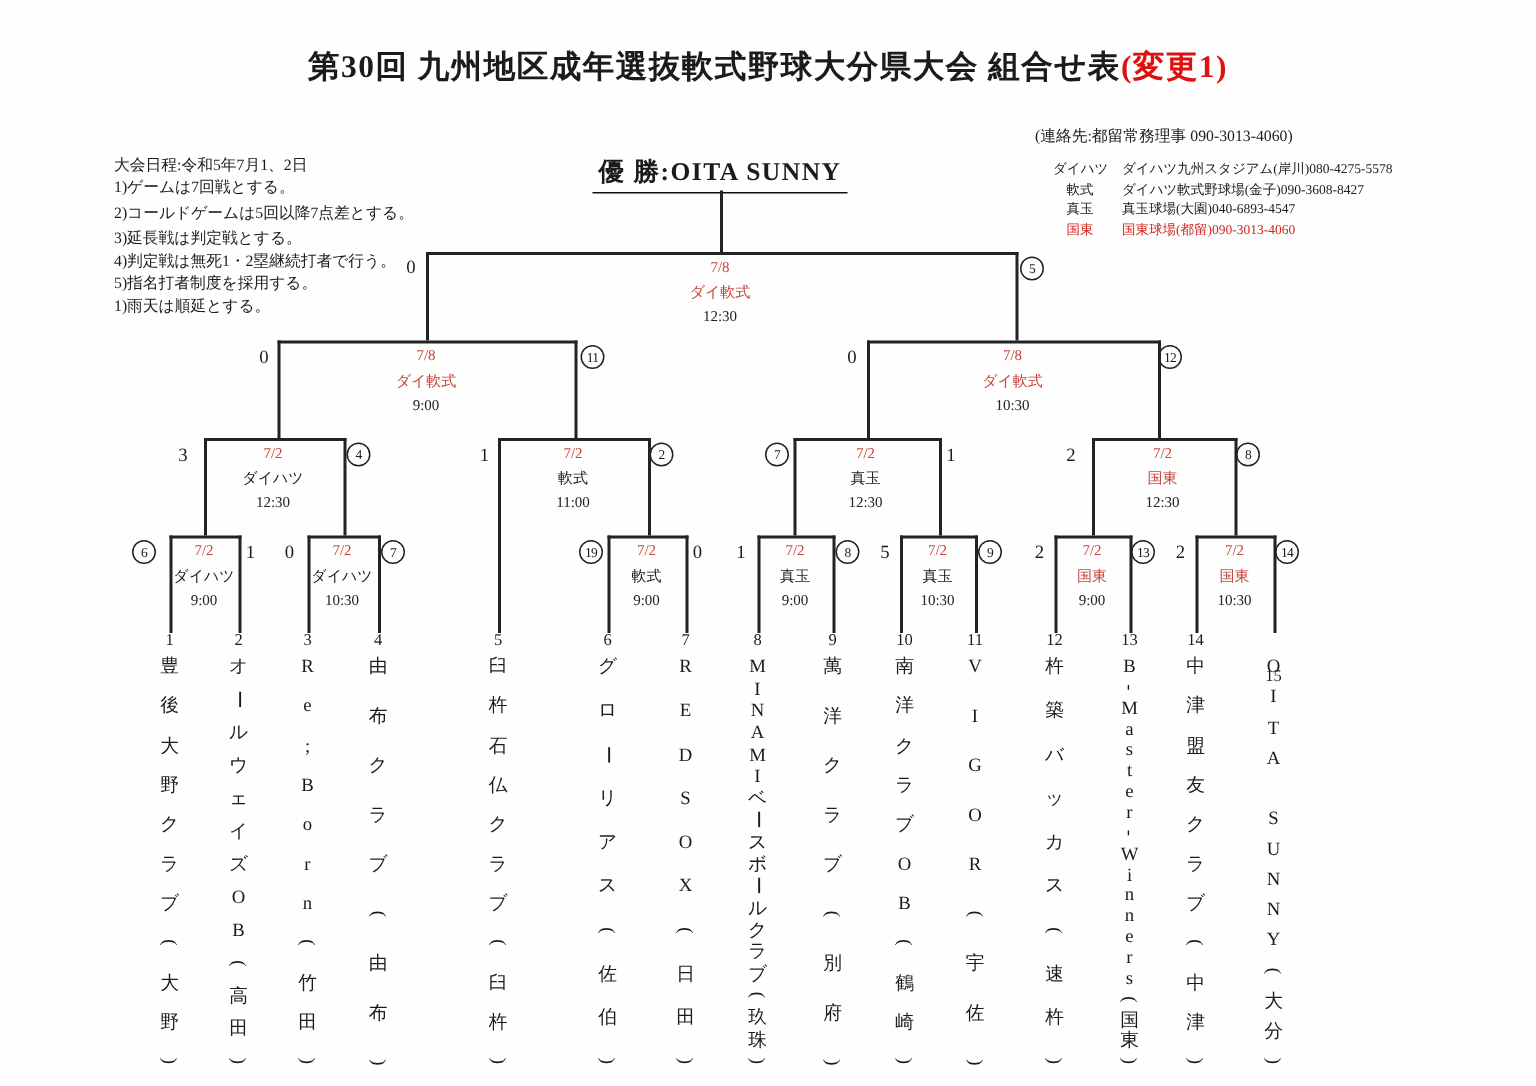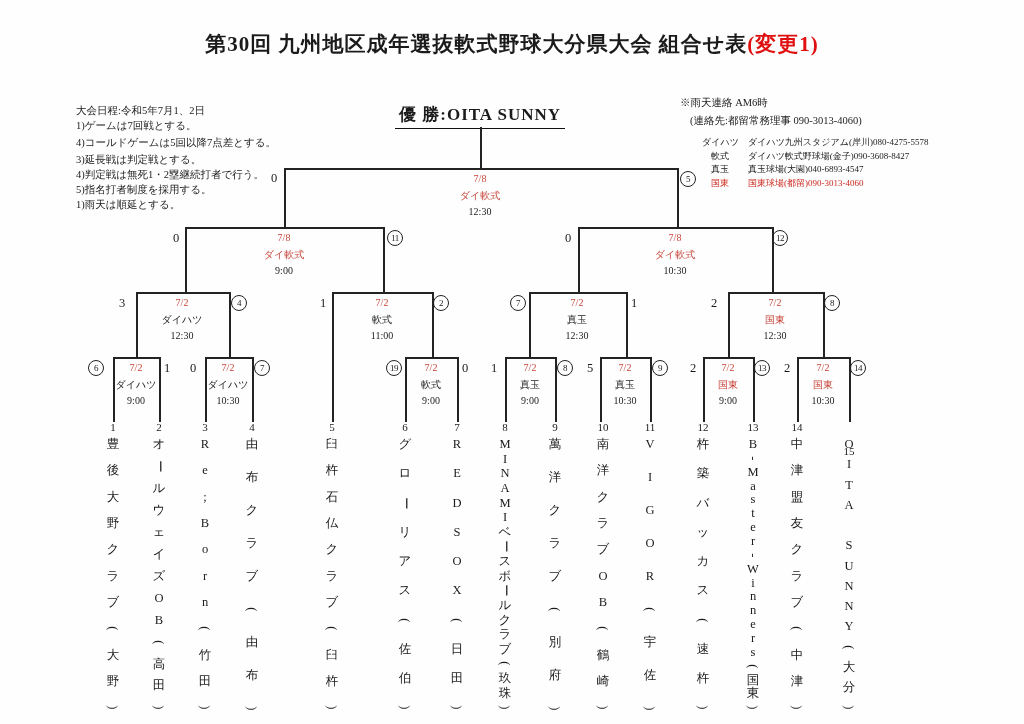--- a/index.html
+++ b/index.html
@@ -53,29 +53,28 @@
 
 <div class="page">
 
   <div class="title">
     <span>第30回 九州地区成年選抜軟式野球大分県大会  組合せ表</span><span class="chg">(変更1)</span>
   </div>
 
   <div class="rules">
     <div>大会日程:令和5年7月1、2日</div>
     <div>1)ゲームは7回戦とする。</div>
-    <div class="sp">4)コールドゲームは5回以降7点差とする。</div>
+    <div class="sp">2)コールドゲームは5回以降7点差とする。</div>
     <div class="sp">3)延長戦は判定戦とする。</div>
     <div>4)判定戦は無死1・2塁継続打者で行う。</div>
     <div>5)指名打者制度を採用する。</div>
     <div>1)雨天は順延とする。</div>
   </div>
 
   <div class="contact">
-    <div class="rain">※雨天連絡 AM6時</div>
     <div class="rainc">(連絡先:都留常務理事 090-3013-4060)</div>
     <div class="venues">
       <div class="venue-row">
         <span class="abbr">ダイハツ</span>
         <span>ダイハツ九州スタジアム(岸川)080-4275-5578</span>
       </div>
       <div class="venue-row r2">
         <span class="abbr">軟式</span>
         <span>ダイハツ軟式野球場(金子)090-3608-8427</span>
       </div>

